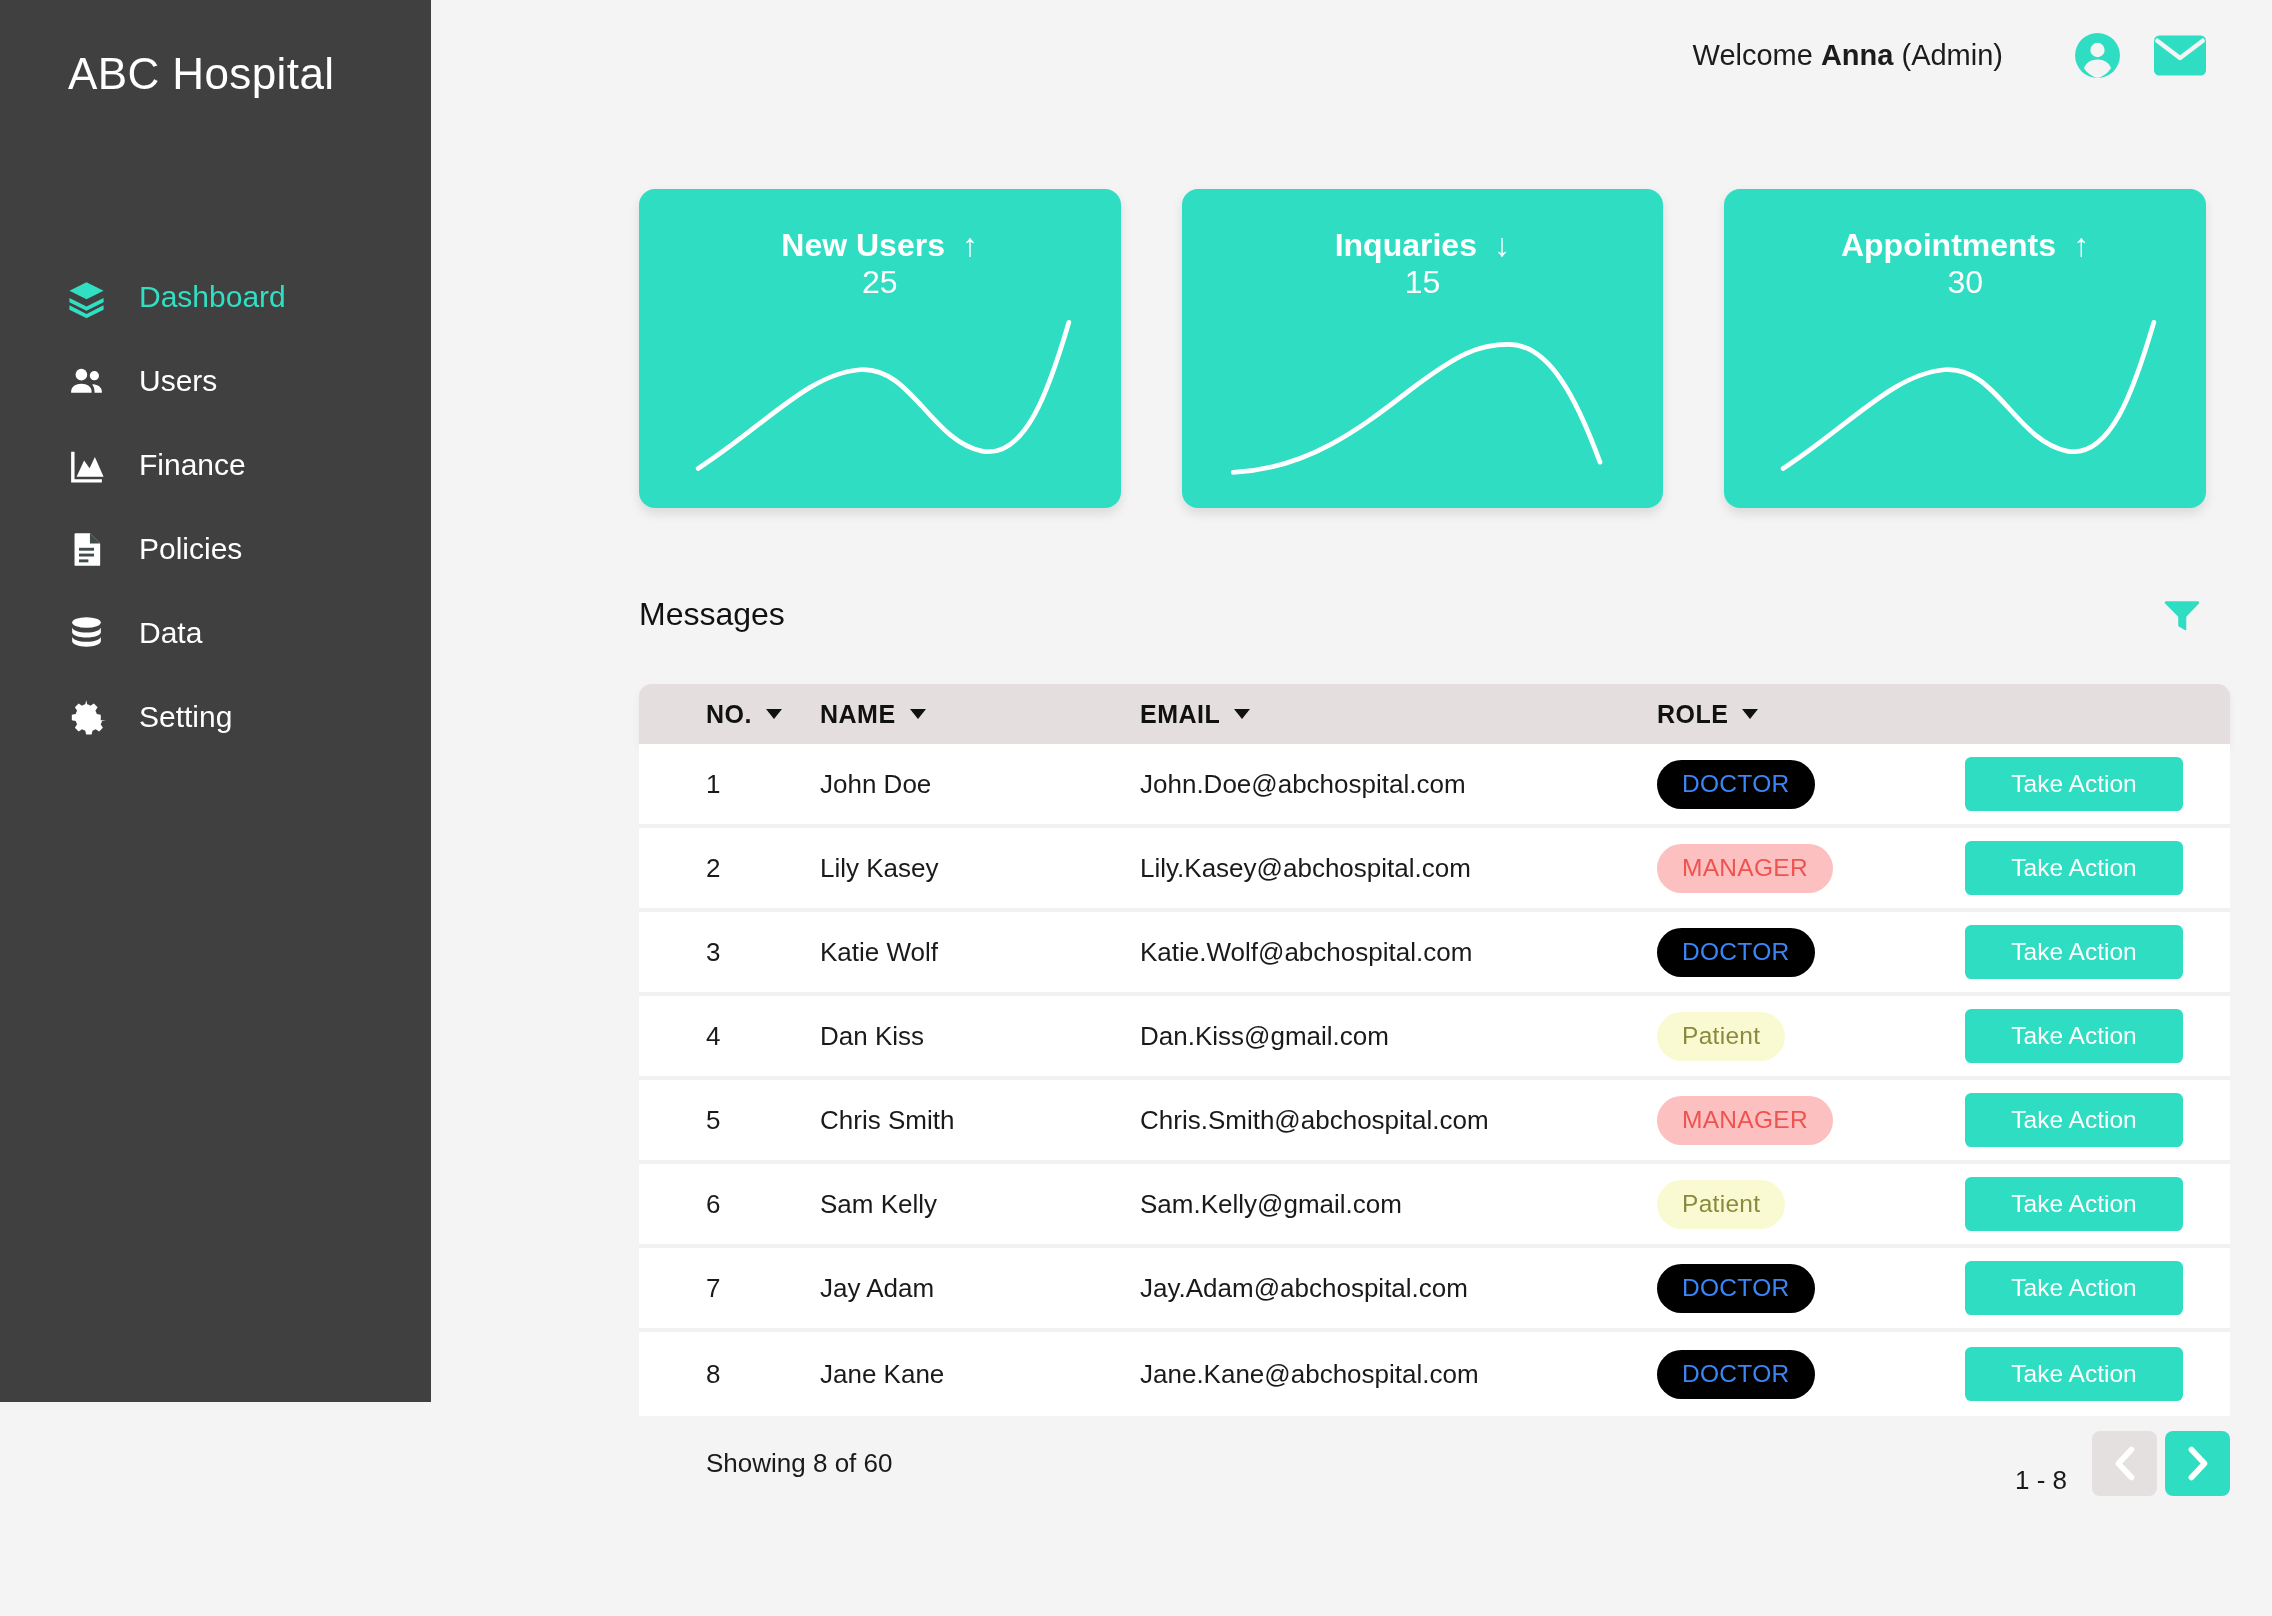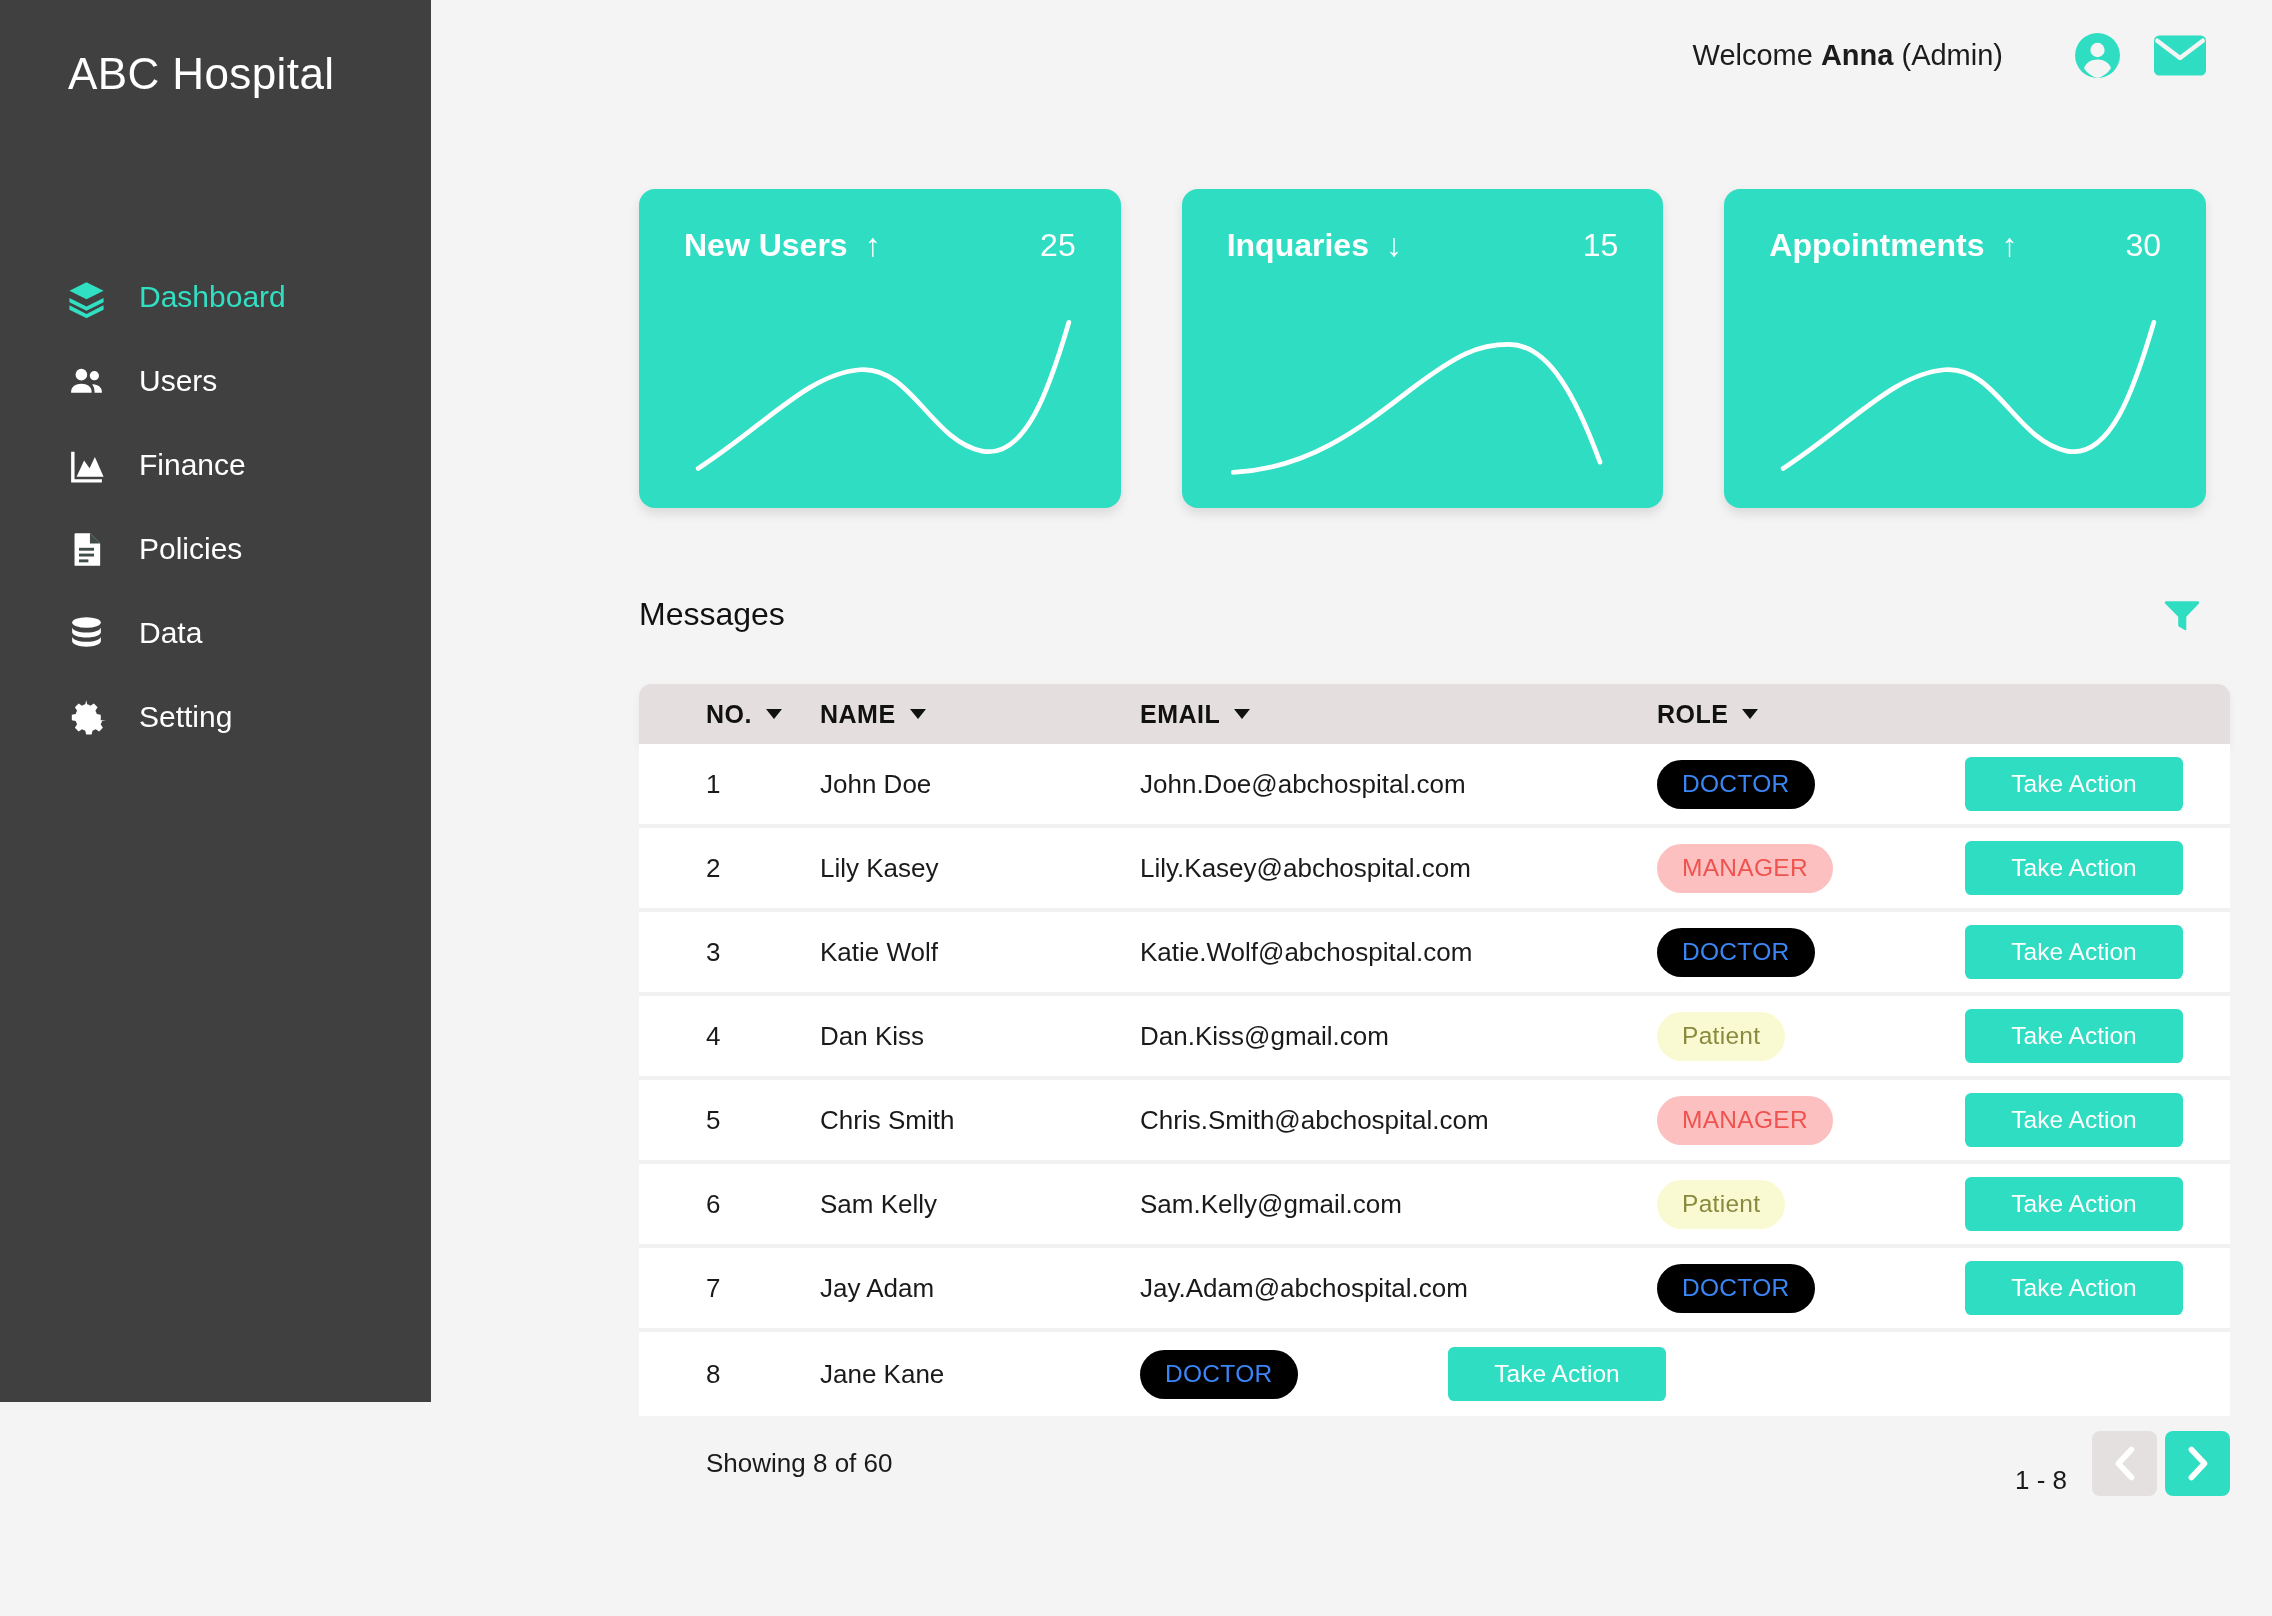--- a/index.html
+++ b/index.html
@@ -79,20 +79,21 @@
     background: #2fddc2;
     border-radius: 16px;
     box-shadow: 0 5.5px 11px rgba(0,0,0,0.10);
     position: relative;
     overflow: hidden;
     cursor: pointer;
   }
   .card-head {
     display: flex; align-items: center; justify-content: space-between;
     padding: 38px 45px 0 45px;
+    flex-direction: column;
   }
   .card-title {
     font-size: 32px; font-weight: 700; color: #ffffff;
     display: flex; align-items: center; gap: 17.4px; white-space: nowrap;
   }
   .card-arrow { font-size: 32px; font-weight: 400; color:#fff; }
   .card-value { font-size: 32px; font-weight: 400; color: #ffffff; }
   .card-spark { position: absolute; left: 0; bottom: 0; width: 489px; height: 237px; }
 
   
@@ -411,20 +412,21 @@
               <div class="td col-name">Jay Adam</div>
               <div class="td col-mail">Jay.Adam@abchospital.com</div>
               <div class="td col-role"><span class="badge DOCTOR">DOCTOR</span></div>
               <div class="col-act">
                 <button class="action-btn">Take Action</button>
               </div>
             </div>
             <div class="t-row">
               <div class="td col-no">8</div>
               <div class="td col-name">Jane Kane</div>
+              <div class="td col-mail">Jane.Kane@abchospital.com</div>
               <div class="td col-role"><span class="badge DOCTOR">DOCTOR</span></div>
               <div class="col-act">
                 <button class="action-btn">Take Action</button>
               </div>
             </div>
           </div>
 
         <div class="t-foot">
           <div class="showing">Showing 8 of 60</div>
           <div class="pager">

